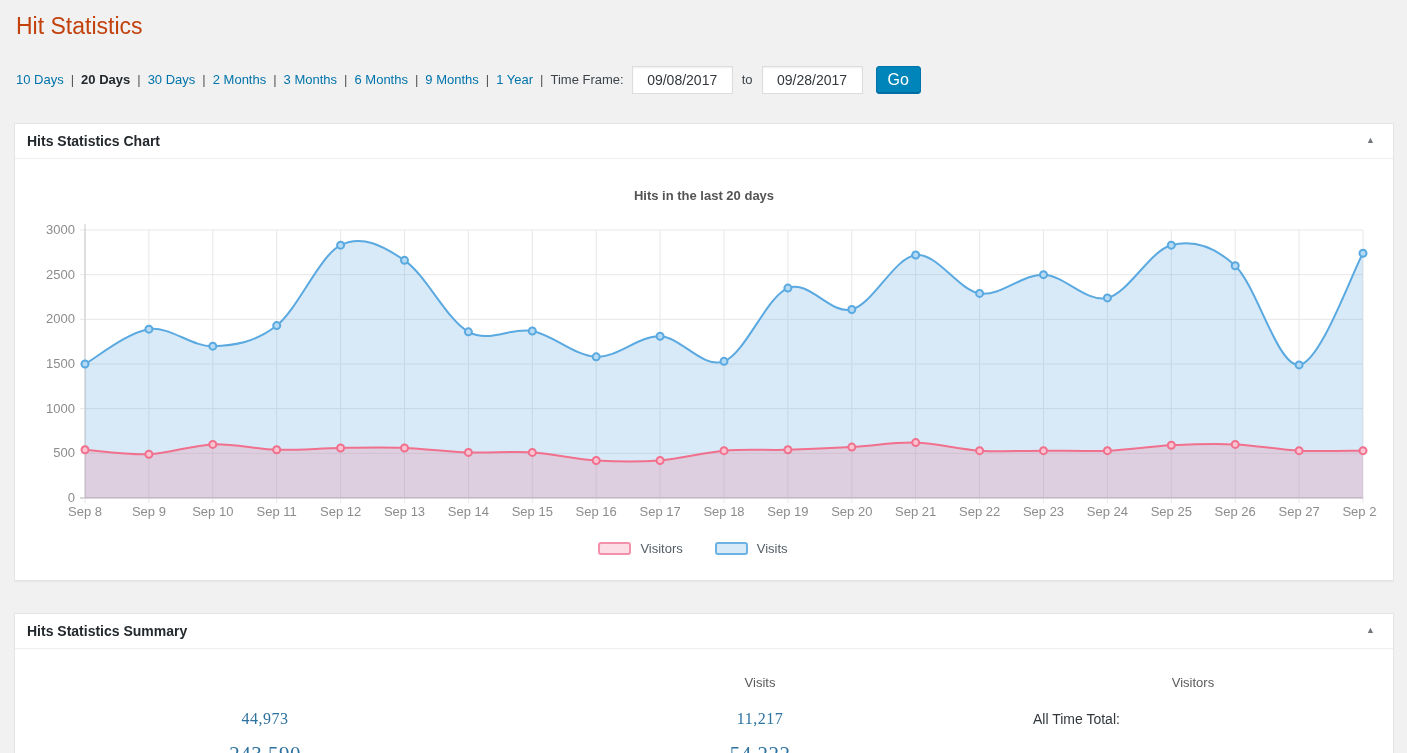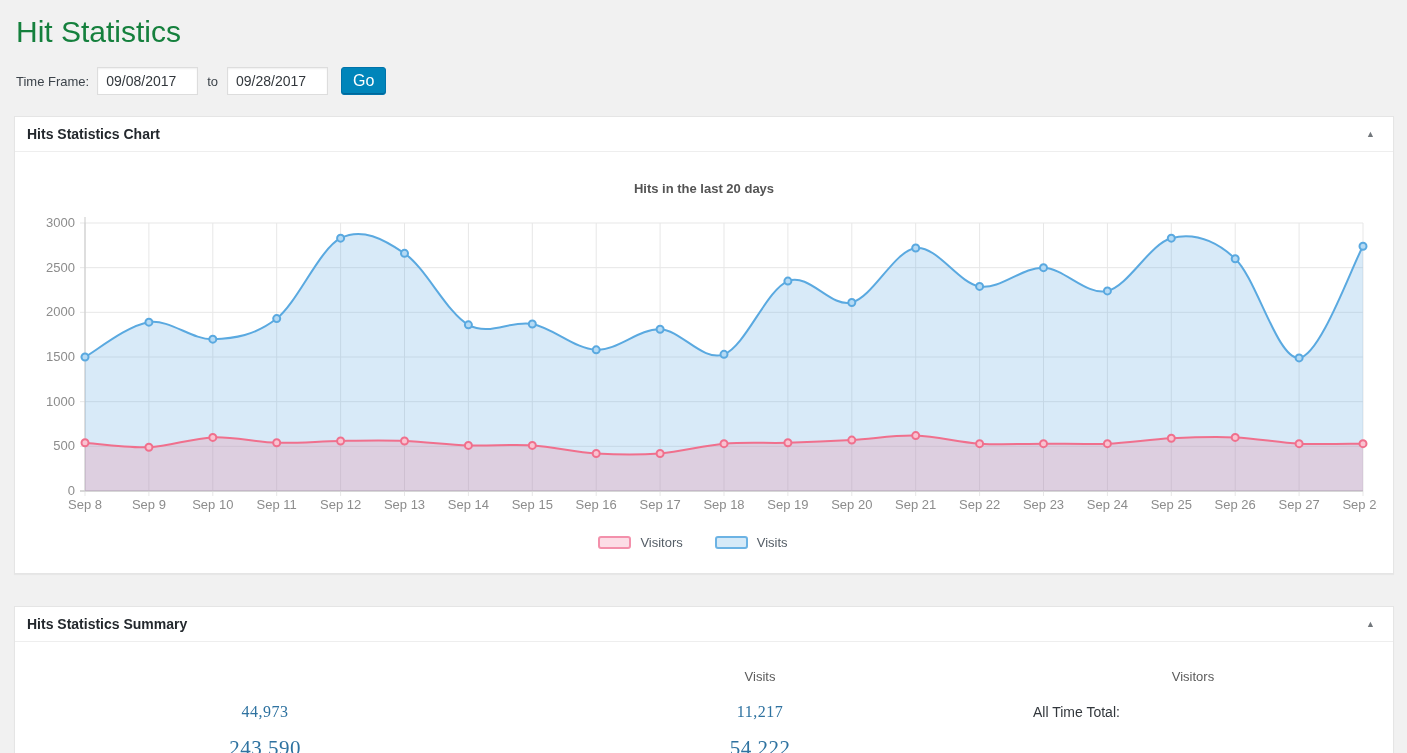--- a/index.html
+++ b/index.html
@@ -4,38 +4,39 @@
 <style>
   * { margin:0; padding:0; box-sizing:border-box; }
   html,body { width:1407px; height:753px; overflow:hidden; }
   body {
     background:#f1f1f1;
     font-family:"Liberation Sans", sans-serif;
     color:#32373c;
   }
   .wrap { padding:9px 13px 0 14px; }
   h1.page-title {
-    font-size:30px; font-weight:400; color:#15803d;
+    font-size:23px; font-weight:400; color:#c2410c;
     padding:3px 0 4px 2px; line-height:1.3;
   }
   
   .time-nav {
     margin:8px 0 17px 2px;
     font-size:13px; color:#444;
     display:flex; align-items:center; flex-wrap:nowrap;
   }
   .time-nav a { color:#0073aa; text-decoration:none; cursor:pointer; }
   .time-nav .sep { color:#555; margin:0 7px; }
   .time-nav .active { color:#23282d; font-weight:bold; }
   .time-nav .tf-label { color:#3c434a; margin-right:7px; }
   .date-input {
     width:101px; height:28px; border:1px solid #ddd; border-radius:0;
     background:#fff; font-family:"Liberation Sans", sans-serif;
-    font-size:14px; color:#32373c; padding:3px 8px; margin:4px 1px;
+    font-size:14px; color:#32373c; padding:3px 8px; margin:12px 1px;
     box-shadow:inset 0 1px 2px rgba(0,0,0,.07);
+    text-align:center;
   }
   .to-label { margin:8px 8px; color:#3c434a; }
   .go-btn {
     margin-left:12px; height:28px; padding:0 11px;
     background:#0085ba; border:1px solid #0073aa; border-radius:3px;
     color:#fff; font-size:16px; font-family:"Liberation Sans", sans-serif;
     cursor:pointer; box-shadow:inset 0 -1px 0 #006799;
   }
   
   .panel {
@@ -89,20 +90,21 @@
   .num.big { font-size:21px; }
 </style>
 </head>
 <body>
 
 <div class="wrap">
 
   <h1 class="page-title">Hit Statistics</h1>
 
   <div class="time-nav">
+    <span id="nav-links"><a>10 Days</a><span class="sep">|</span><span class="active">20 Days</span><span class="sep">|</span><a>30 Days</a><span class="sep">|</span><a>2 Months</a><span class="sep">|</span><a>3 Months</a><span class="sep">|</span><a>6 Months</a><span class="sep">|</span><a>9 Months</a><span class="sep">|</span><a>1 Year</a><span class="sep">|</span></span>
     <span class="tf-label">Time Frame:</span>
     <input type="text" class="date-input" value="09/08/2017" style="">
     <span class="to-label">to</span>
     <input type="text" class="date-input" value="09/28/2017" style="">
     <button class="go-btn">Go</button>
   </div>
 
   <div class="panel">
     <div class="panel-header">
       <span class="panel-title">Hits Statistics Chart</span>

